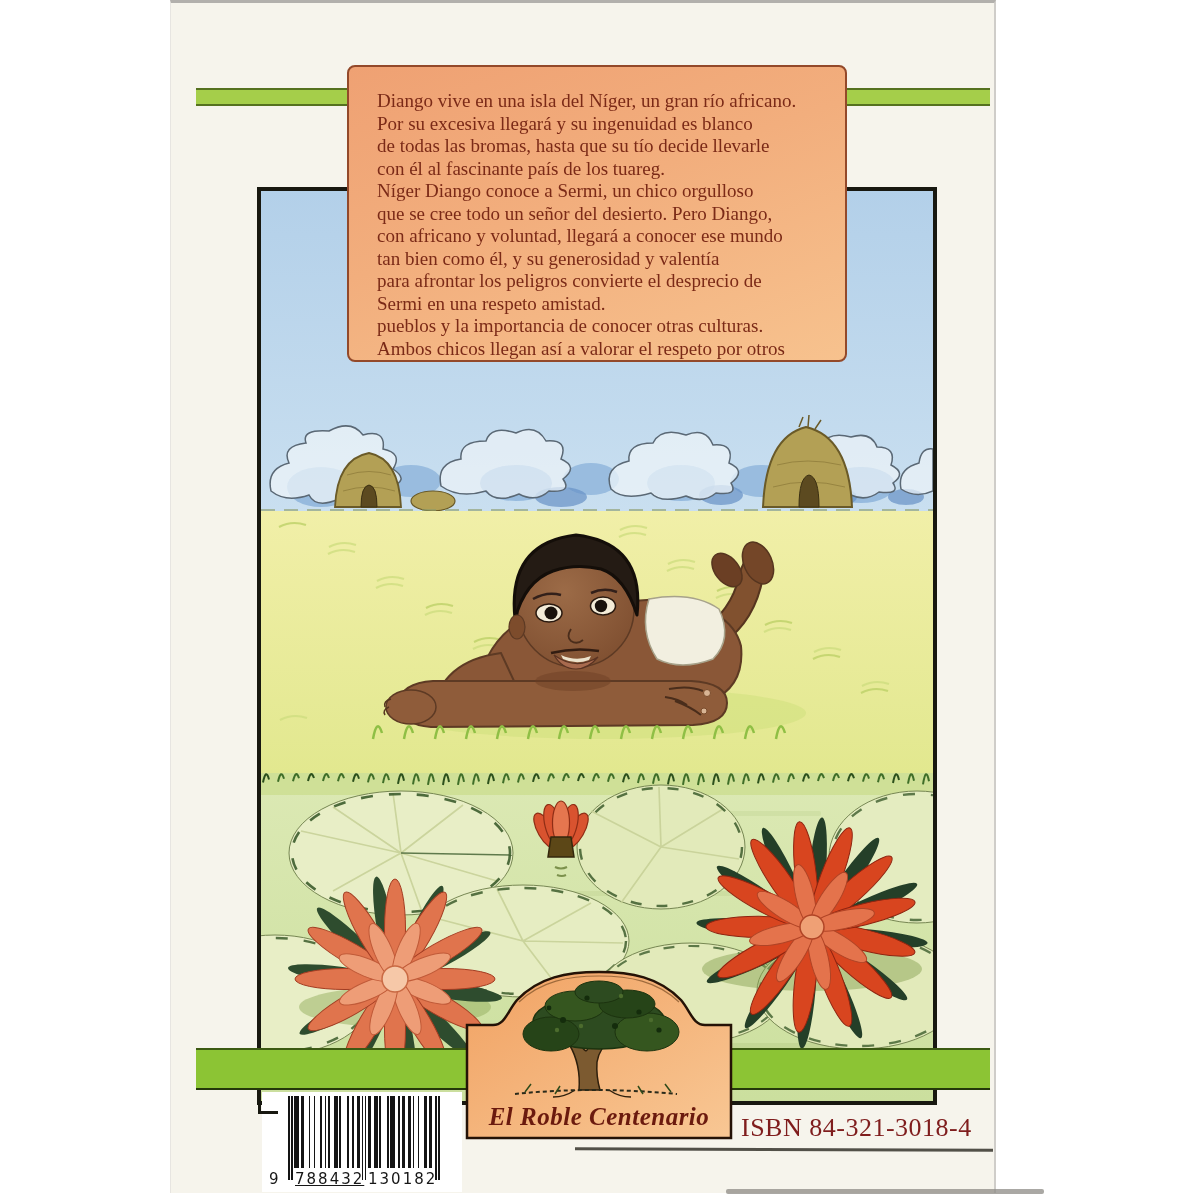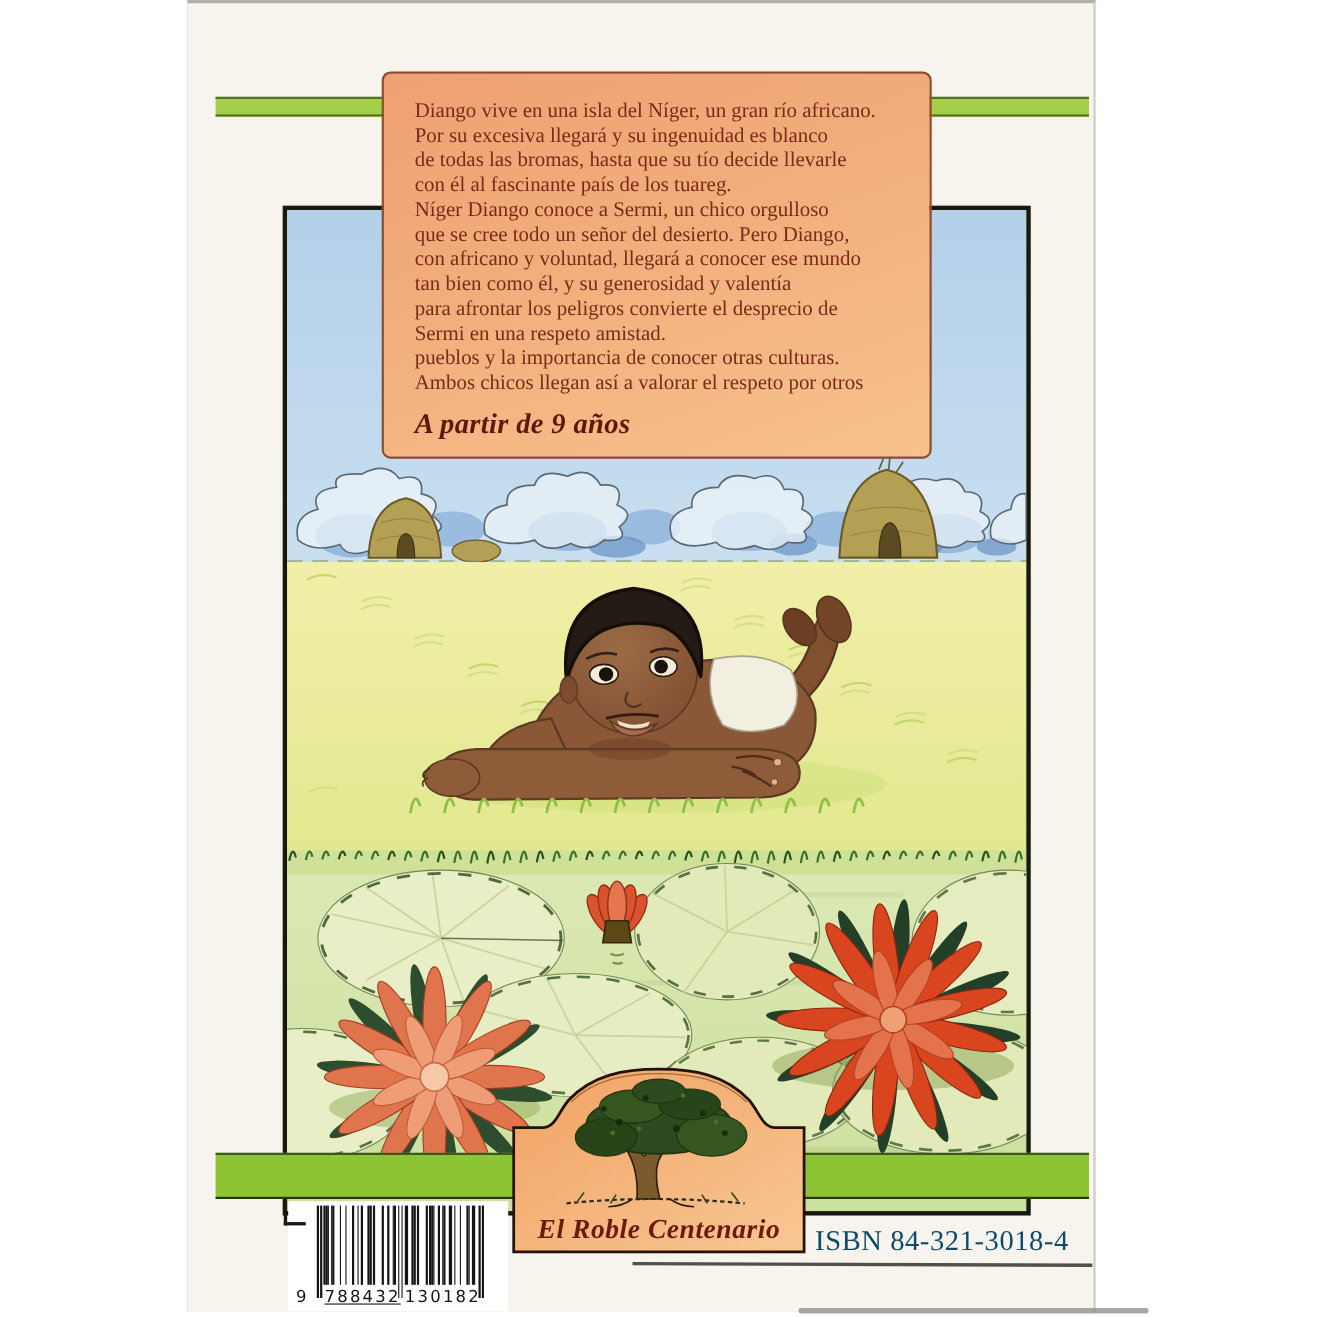--- a/index.html
+++ b/index.html
@@ -6,28 +6,28 @@
   .stage{position:relative;width:1197px;height:1197px;background:#ffffff;overflow:hidden;
          font-family:"Liberation Serif",serif;}
   .cover{position:absolute;left:170px;top:0;width:823px;height:1190px;background:#f6f4ec;
          border-top:3px solid #b2b0ac;border-right:2px solid #cfcdc9;border-left:1px solid #e7e5e1;z-index:0;}
   .band{position:absolute;left:196px;width:794px;z-index:2;}
   .band.top{top:88px;height:14px;background:#a5ce4a;border-top:2px solid #55711f;border-bottom:2px solid #55711f;}
   .band.bottom{top:1048px;height:38px;background:#8cc434;border-top:2px solid #3c5a12;border-bottom:2px solid #24380a;}
   .frame{position:absolute;left:257px;top:187px;width:672px;height:910px;border:4px solid #181810;
          background:#d4e2a8;z-index:1;}
   .frame svg{display:block;}
-  .blurb{position:absolute;left:347px;top:65px;width:500px;height:352px;box-sizing:border-box;
+  .blurb{position:absolute;left:347px;top:65px;width:500px;height:297px;box-sizing:border-box;
          background:linear-gradient(160deg,#efa173 0%,#f2ae7d 45%,#f7c28e 100%);
          border:2px solid #93492a;border-radius:8px;z-index:4;overflow:hidden;
          padding:23px 0 0 28px;}
   .blurb-line{white-space:nowrap;font-size:19px;line-height:22.5px;color:#7b2a17;}
   .age-note{margin-top:11px;font-size:26px;font-weight:bold;font-style:italic;color:#611708;letter-spacing:.3px;}
   .plaque{position:absolute;left:463px;top:968px;width:272px;height:174px;z-index:5;}
-  .isbn{position:absolute;left:741px;top:1113px;width:262px;font-size:26px;color:#0c4a6e;
+  .isbn{position:absolute;left:741px;top:1113px;width:262px;font-size:26px;color:#7f1d1d;
         letter-spacing:.5px;z-index:3;}
   .bclabel{position:absolute;left:262px;top:1092px;width:200px;height:100px;background:#ffffff;z-index:3;}
   .bar{position:absolute;top:4px;width:1.7px;background:#141414;}
   .bcdigits{position:absolute;top:78px;left:0;width:200px;height:20px;
             font-family:"DejaVu Sans",sans-serif;font-size:15px;color:#161616;}
   .bcdigits .d9{position:absolute;left:7px;top:0;}
   .bcdigits .dl{position:absolute;left:33px;top:0;letter-spacing:2px;text-decoration:underline;}
   .bcdigits .dr{position:absolute;left:106px;top:0;letter-spacing:2px;}
   .foot{position:absolute;left:258px;top:1090px;width:17px;height:21px;
         border-left:3px solid #181810;border-bottom:3px solid #181810;z-index:6;}

